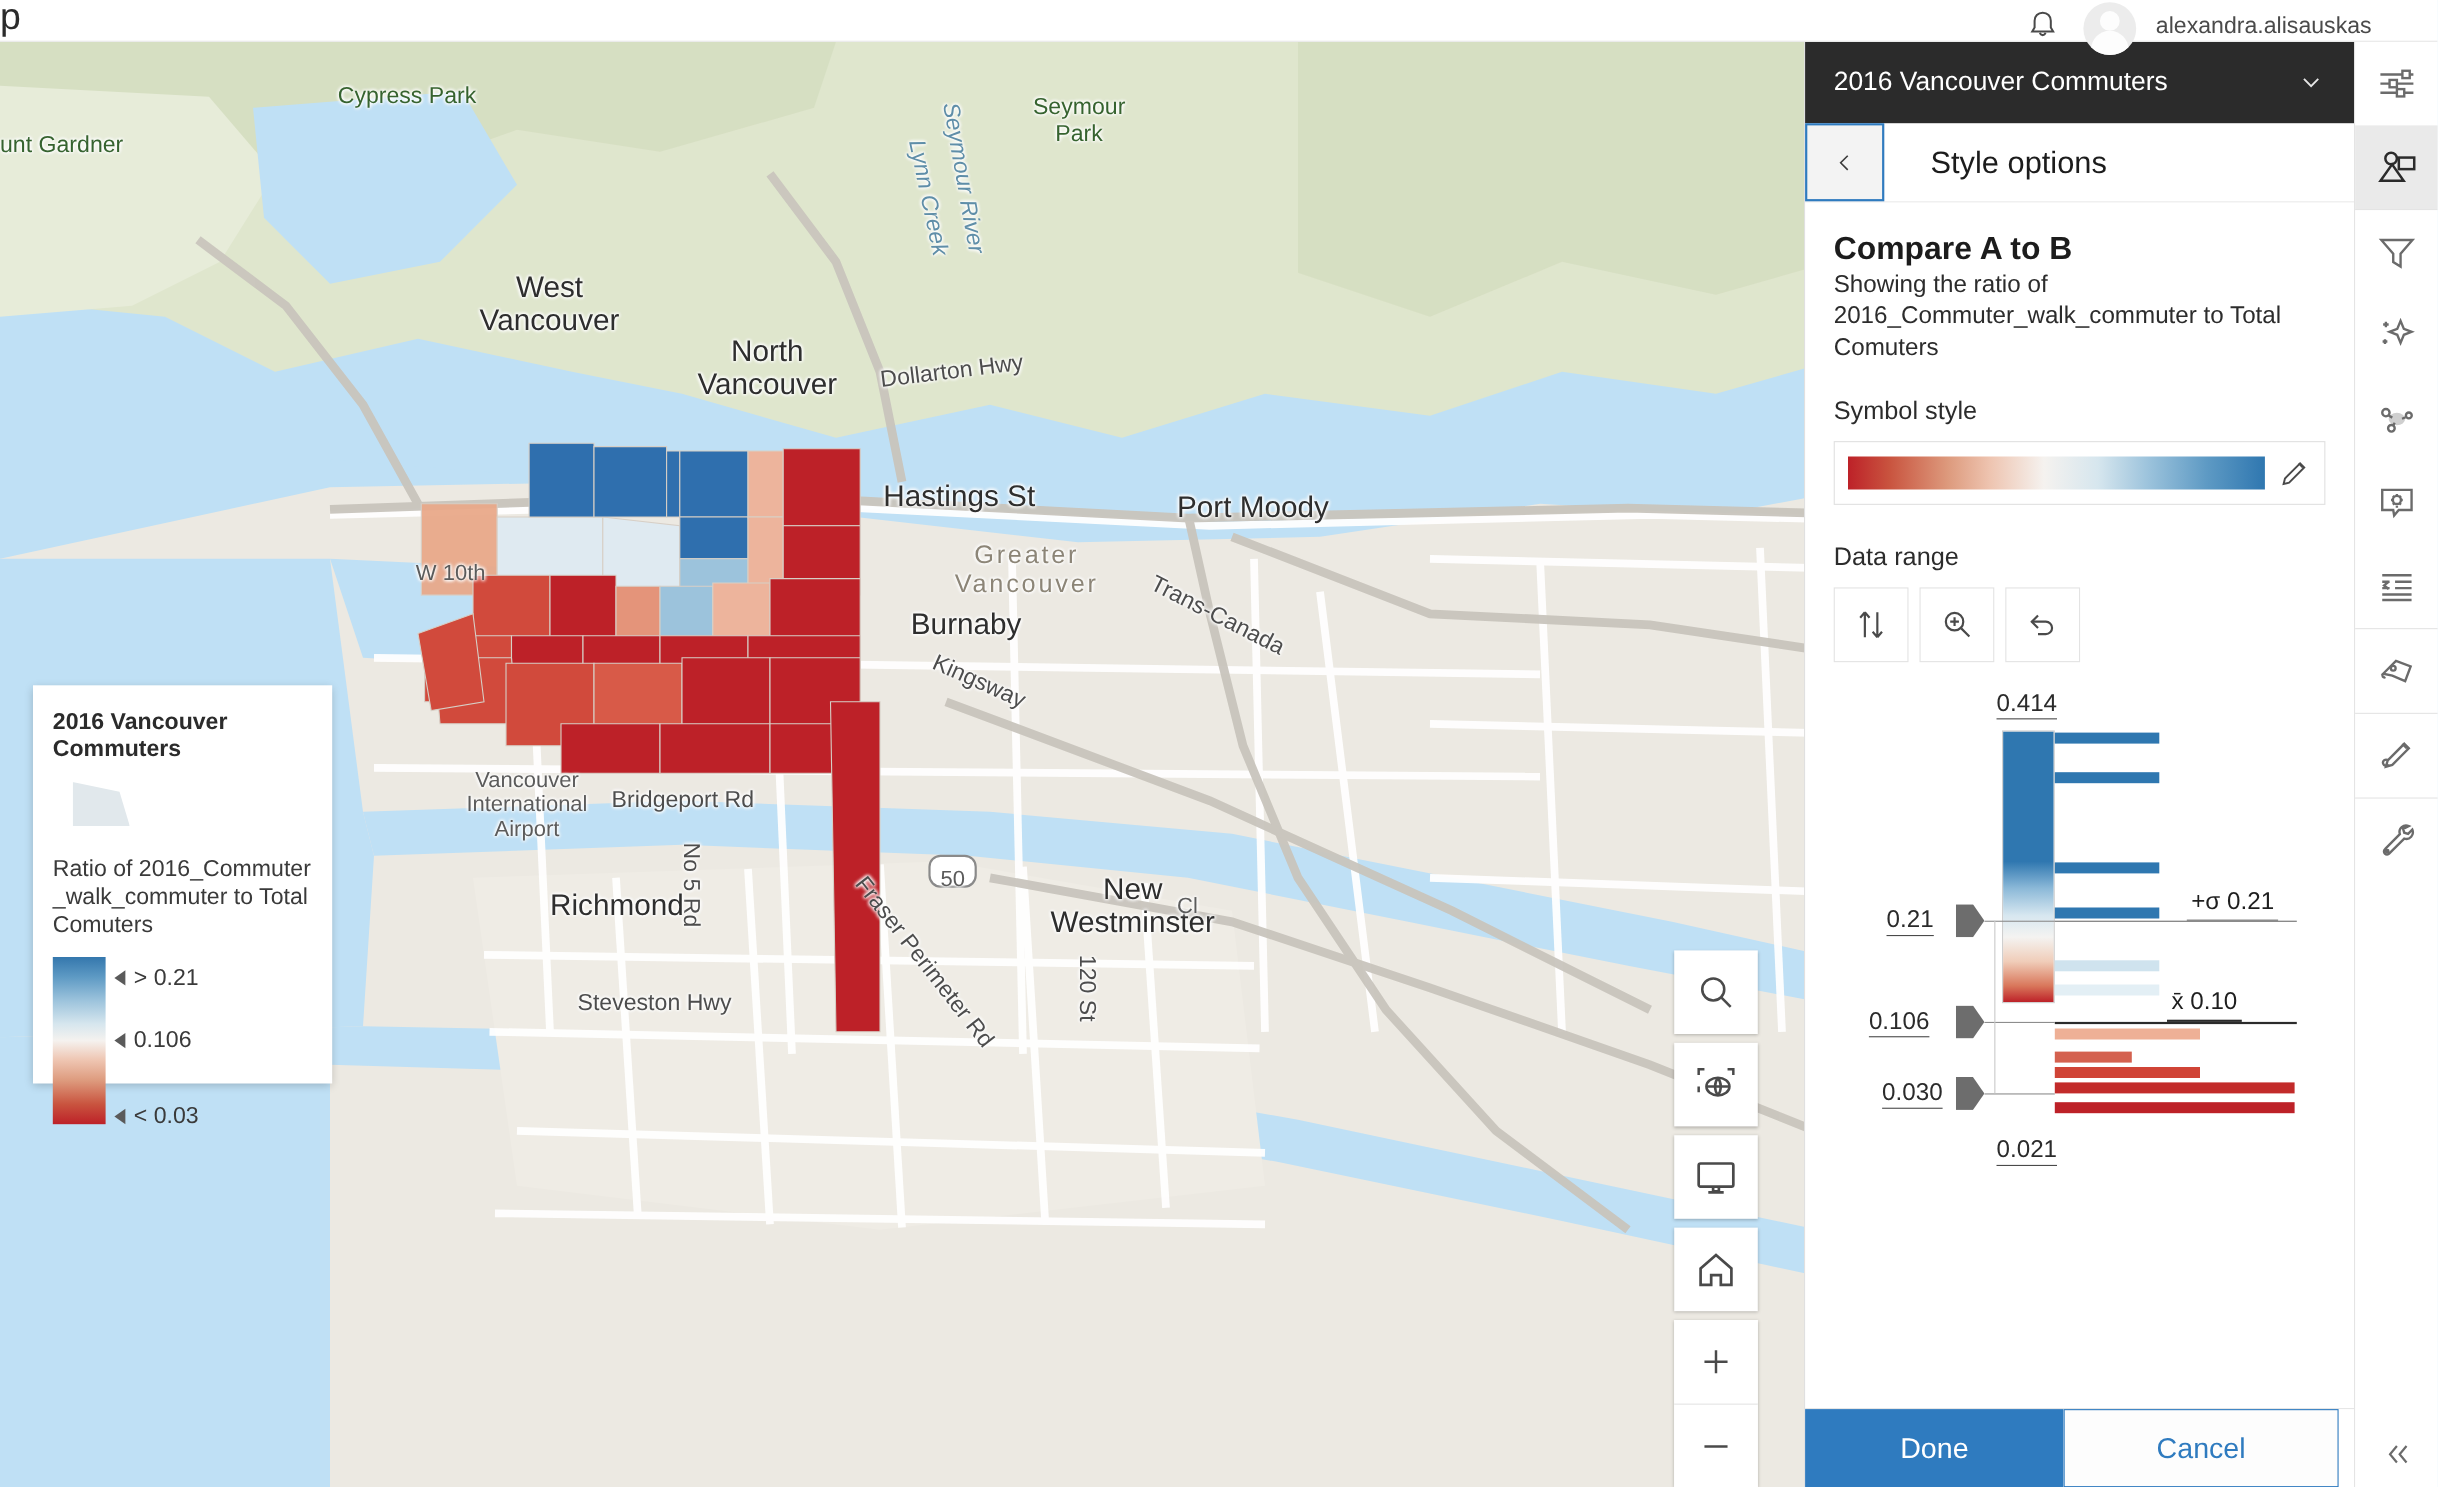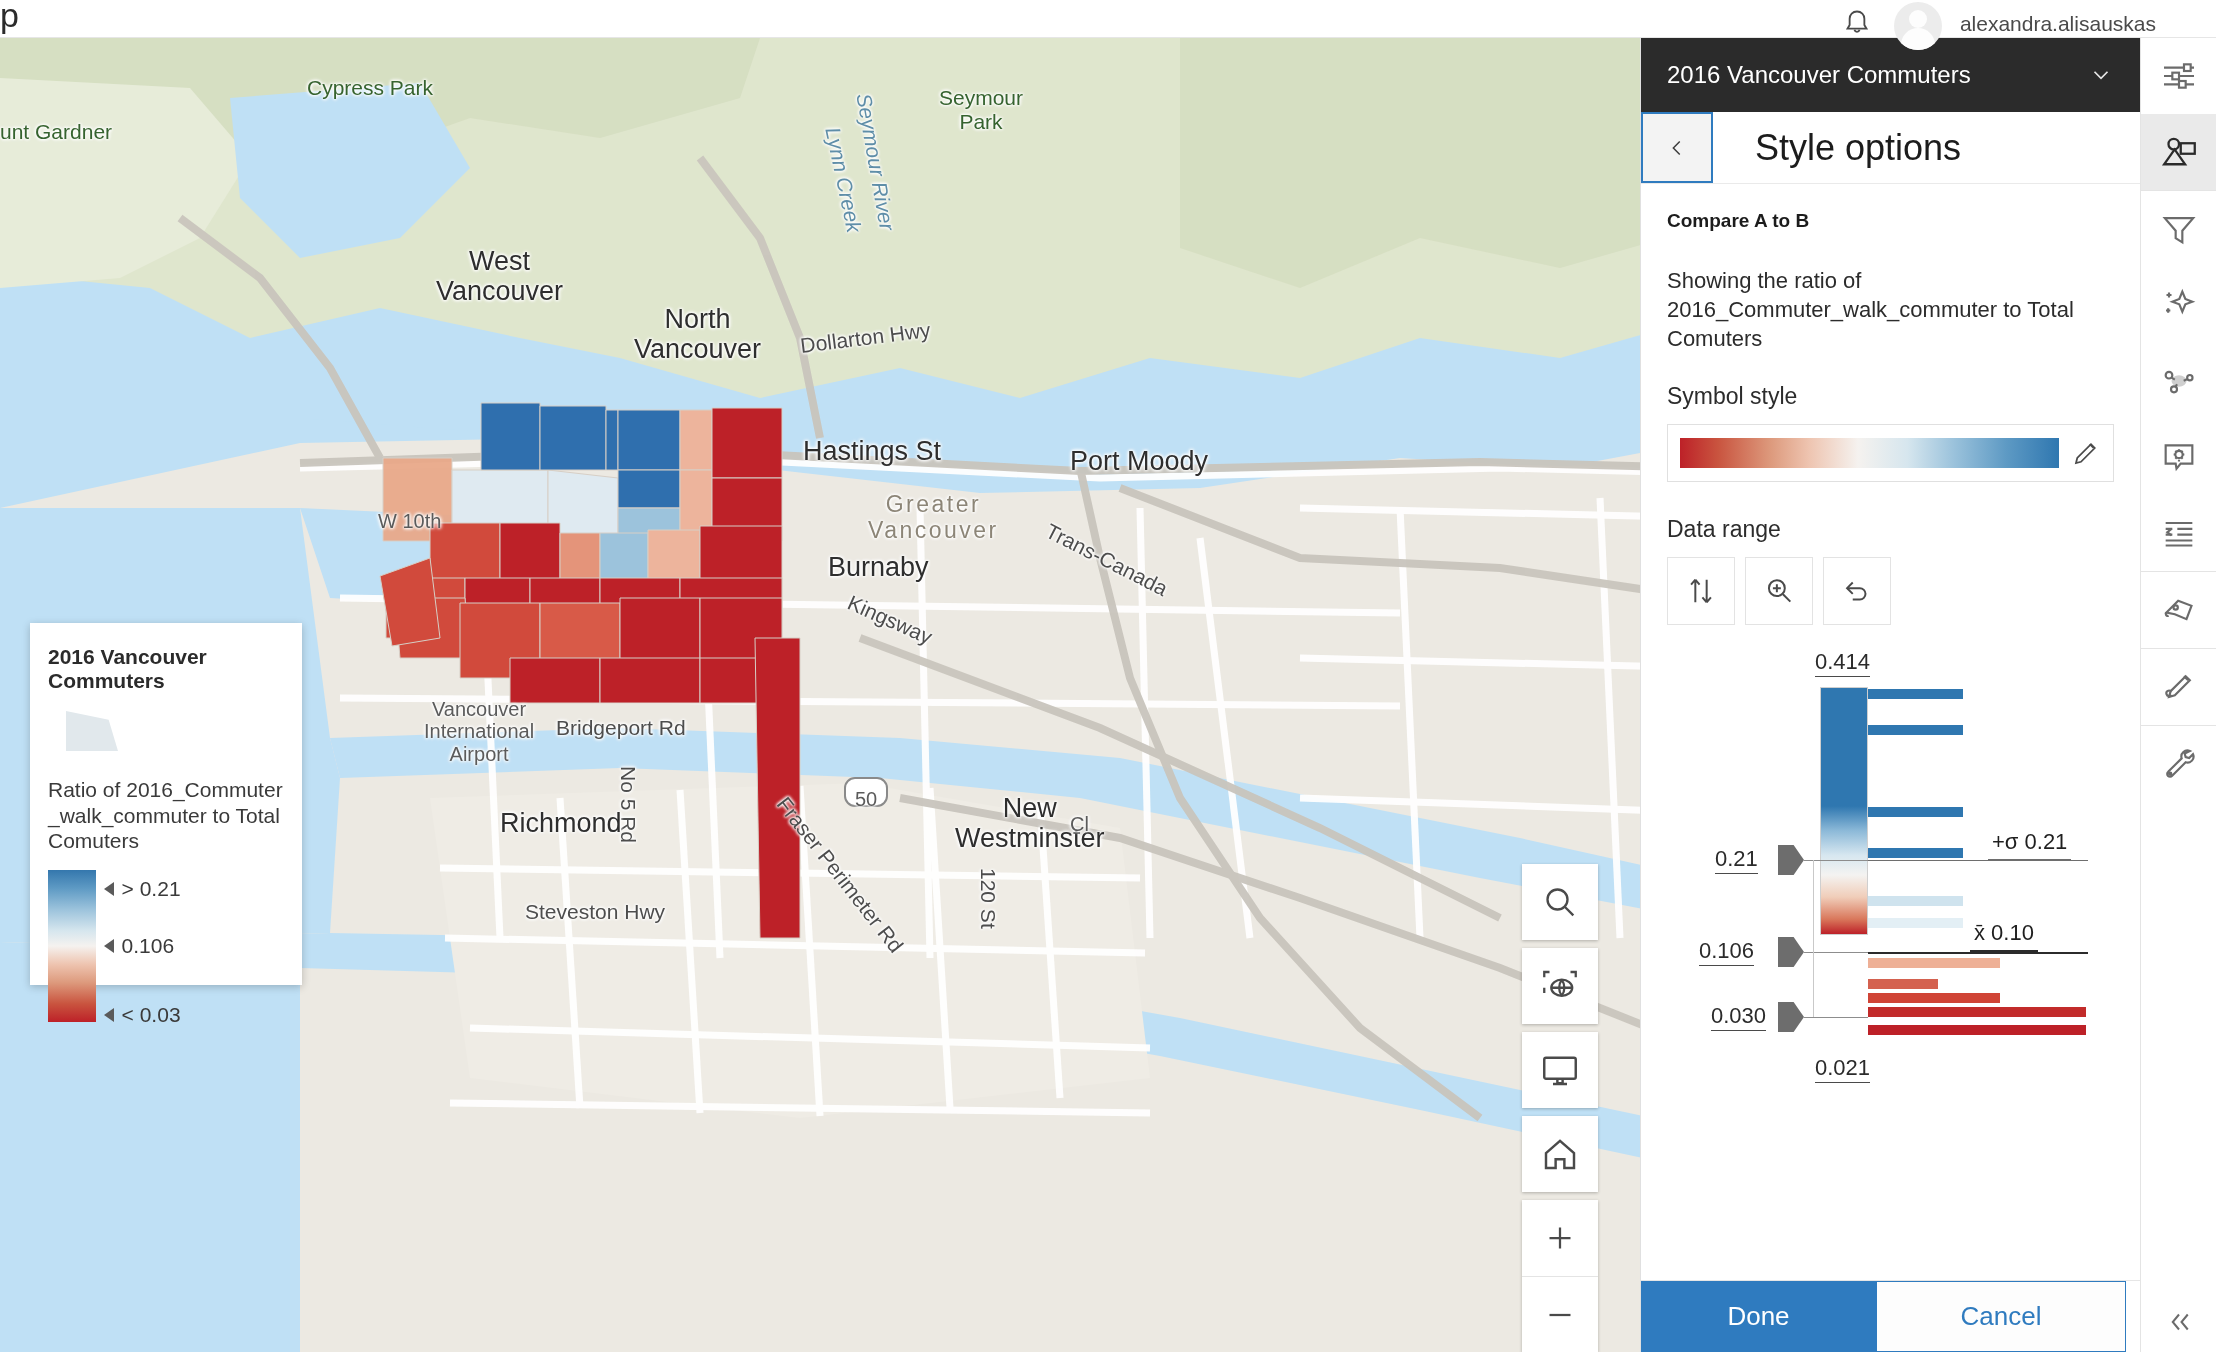--- a/index.html
+++ b/index.html
@@ -112,24 +112,24 @@
   }
   .panel-header-title { font-size:24px; }
   .panel-subbar {
     height:72px; display:flex; align-items:stretch; border-bottom:1px solid #eaeaea;
   }
   .back-btn {
     width:72px; border:2px solid #2f7bbf; background:#f3f3f3;
     display:flex; align-items:center; justify-content:center; cursor:pointer;
     font-size:30px; color:#3b3b3b;
   }
-  .panel-subbar-title { flex:1; display:flex; align-items:center; padding-left:42px; font-size:36px; color:#1c1c1c; }
+  .panel-subbar-title { flex:1; display:flex; align-items:center; padding-left:42px; font-size:28px; color:#1c1c1c; }
   .panel-body { flex:1; overflow:hidden; padding: 26px 26px 0 26px; position:relative; }
 
-  .sec-title { font-size:19px; color:#1c1c1c; font-weight:bold; margin-bottom:34px; }
+  .sec-title { font-size:29px; color:#1c1c1c; font-weight:bold; }
   .sec-text { font-size:22px; color:#2c2c2c; line-height:1.32; margin-bottom:30px; word-break:break-word;}
   .field-label { font-size:23px; color:#2c2c2c; margin-bottom:14px; }
 
   .symbol-row {
     display:flex; align-items:center; border:1px solid #e0e0e0; height:58px; padding:0 12px; gap:12px;
     margin-bottom:34px; cursor:pointer;
   }
   .symbol-ramp {
     flex:1; height:30px;
     background: linear-gradient(to right,

